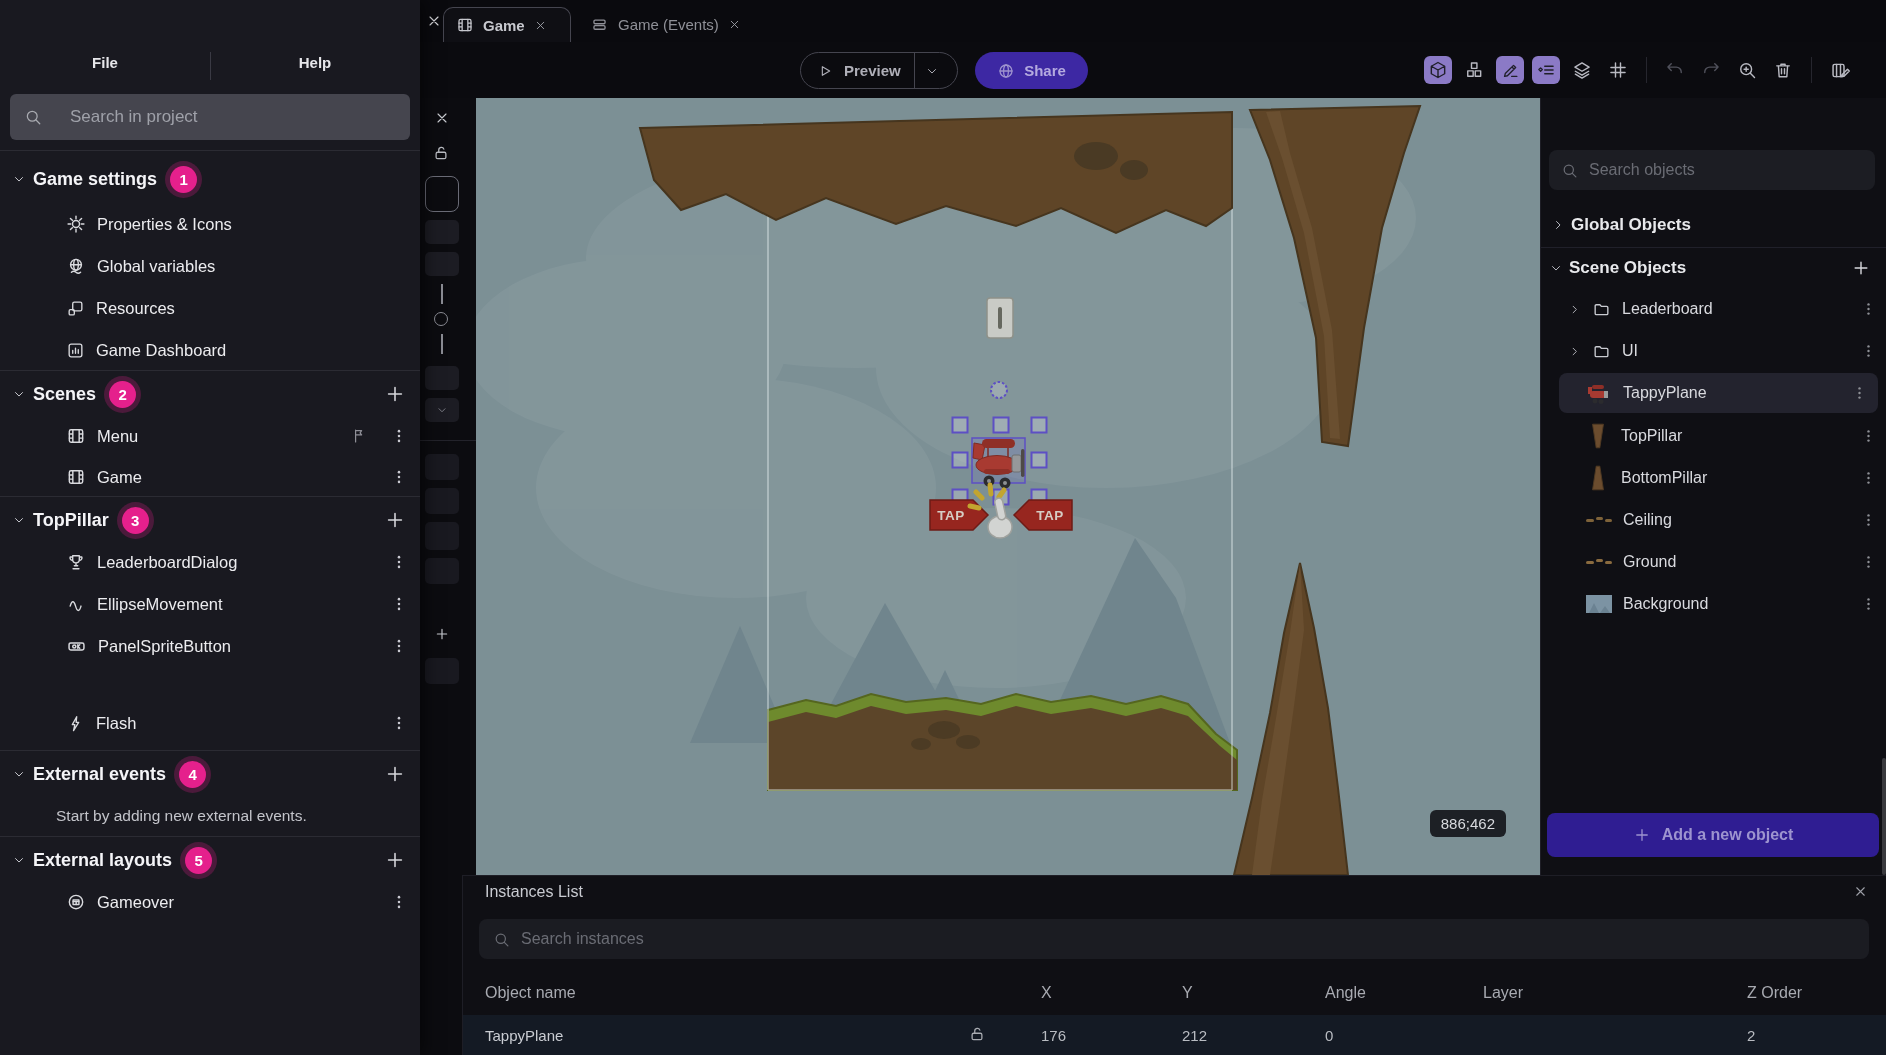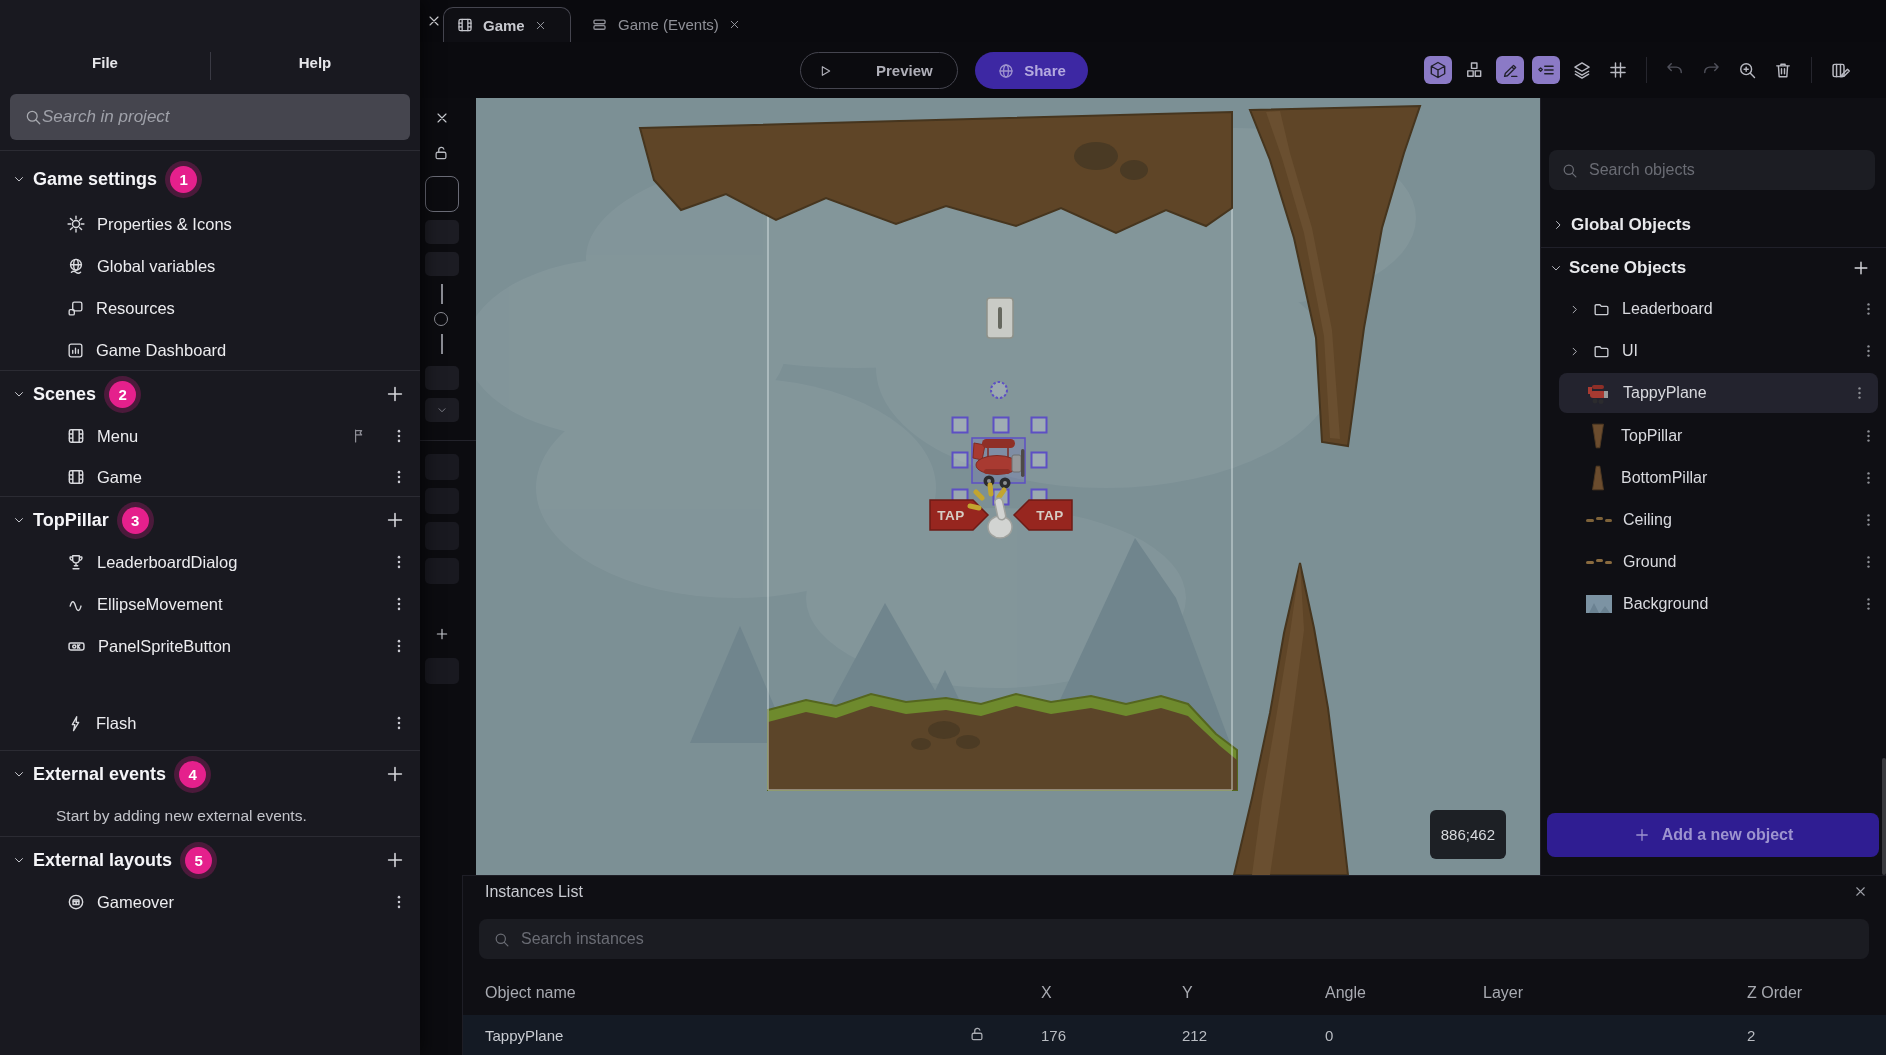--- a/index.html
+++ b/index.html
@@ -12,33 +12,33 @@
   .ic-fill { fill:currentColor; stroke:none; display:block; flex:none; }
 
   
   .tabbar { left:0; top:0; width:1886px; height:42px; background:#0A0A0E; }
   .tab { position:absolute; top:7px; height:35px; display:flex; align-items:center; gap:9px; padding:0 12px; color:#8F9097; font-size:15px; }
   .tab.active { border:1px solid #45454F; border-bottom:none; border-radius:10px 10px 0 0; background:#0F0F14; color:#C7C8CE; font-weight:bold; }
   .tab .x { color:#9EA0A8; }
 
   
   .toolbar { left:0; top:42px; width:1886px; height:56px; background:#0B0B0F; }
-  .btn-preview { position:absolute; left:800px; top:10px; width:158px; height:37px; border:1.5px solid #45454F; border-radius:19px; display:flex; align-items:center; color:#AFAFB8;gap:32px; }
+  .btn-preview { position:absolute; left:800px; top:10px; width:158px; height:37px; border:1.5px solid #45454F; border-radius:19px; display:flex; align-items:center; color:#AFAFB8; }
   .btn-preview .lbl { font-weight:bold; font-size:15px; margin-left:11px; }
   .btn-preview .sep { width:1px; height:100%; background:#45454F; margin-left:13px; }
   .btn-share { position:absolute; left:975px; top:10px; width:113px; height:37px; background:#3D28A3; border-radius:19px; display:flex; align-items:center; justify-content:center; gap:9px; color:#B4AADF; font-weight:bold; font-size:15px; }
   .icluster { position:absolute; left:1424px; top:14px; height:28px; display:flex; align-items:center; gap:8px; }
   .icbtn { width:28px; height:28px; border-radius:6px; display:flex; align-items:center; justify-content:center; color:#B9BAC2; }
   .icbtn.on { background:#8B7AC6; color:#20202A; }
   .icbtn.dim { color:#50515B; }
   .vsep { width:1px; height:26px; background:#26262E; margin:0 6px; }
 
   
   .canvas { left:476px; top:98px; width:1064px; height:777px; background:#7C9095; overflow:hidden; }
-  .coord-badge { position:absolute; right:34px; top:712px; background:rgba(16,16,22,.88); color:#D8DADE; font-size:15px; padding:16px 11px; border-radius:6px; }
+  .coord-badge { position:absolute; right:34px; top:712px; background:rgba(16,16,22,.88); color:#D8DADE; font-size:15px; padding:5px 11px; border-radius:6px; }
 
   
   .strip { left:420px; top:98px; width:56px; height:957px; background:#0C0C10; color:#C9CBD1; }
   .srect { position:absolute; left:5px; width:34px; background:#1C1C23; border-radius:5px; }
 
   
   .objpanel { left:1540px; top:98px; width:346px; height:777px; background:#0F0F14; border-left:1px solid #1E1E26; color:#D9DADF; }
   .objheader { position:absolute; left:0; top:0; width:100%; height:39px; background:#15151B; border-bottom:1px solid #22222A; display:flex; align-items:center; padding:0 14px 0 16px; color:#C6C8CE; font-size:16px; }
   .searchbox { position:absolute; background:#1C1D23; border-radius:8px; display:flex; align-items:center; color:#6A6C74; }
   .searchbox input { background:transparent; border:none; outline:none; color:#C9CBD1; font-size:16px; font-family:inherit; flex:1; }
@@ -53,21 +53,21 @@
   .instpanel { left:462px; top:875px; width:1424px; height:180px; background:#0F0F14; border-top:1px solid #1E1E26; border-left:1px solid #1E1E26; }
   .instcell { position:absolute; font-size:16px; font-weight:normal; color:#A8AAB1; white-space:nowrap; }
   .instval { position:absolute; font-size:15px; color:#B9BCC2; white-space:nowrap; }
 
   
   .sidebar { left:0; top:0; width:420px; height:1055px; background:#191920; box-shadow:4px 0 16px rgba(0,0,0,.55); color:#ECECEF; }
   .sb-header { position:absolute; left:0; top:0; width:100%; height:40px; background:#2B2B34; display:flex; align-items:center; color:#F2F2F5; }
   .sb-title { font-size:18px; font-weight:bold; margin-left:22px; }
   .menu-item { position:absolute; top:54px; width:130px; text-align:center; font-weight:bold; font-size:15px; color:#E6E6EA; }
   .sb-search { position:absolute; left:10px; top:94px; width:400px; height:46px; background:#45454E; border-radius:6px; display:flex; align-items:center; padding:0 14px; color:#A8AAB0; }
-  .sb-search input { background:transparent; border:none; outline:none; flex:1; margin-left:0; font-size:17px; color:#E7E7EB; font-family:inherit;font-style:italic; }
+  .sb-search input { background:transparent; border:none; outline:none; flex:1; margin-left:28px; font-size:17px; color:#E7E7EB; font-family:inherit; }
   .sb-search input::placeholder { color:#9FA1A9; }
   .sb-div { position:absolute; left:0; width:420px; height:1px; background:#2B2B33; }
   .sechead { position:absolute; left:0; width:420px; height:42px; display:flex; align-items:center; padding-left:12px; }
   .sechead .lbl { font-weight:bold; font-size:18px; color:#F4F4F7; margin-left:7px; }
   .badge { width:27px; height:27px; border-radius:50%; background:#E5208C; box-shadow:0 0 0 5px rgba(229,32,140,.25); color:#fff; font-weight:bold; font-size:15px; display:flex; align-items:center; justify-content:center; margin-left:13px; flex:none; }
   .srow { position:absolute; left:0; width:420px; height:42px; display:flex; align-items:center; padding-left:66px; font-size:16.5px; color:#ECECEF; }
   .srow .lbl { margin-left:11px; }
   .plus-r { position:absolute; right:14px; top:50%; transform:translateY(-50%); color:#D6D7DC; }
   .kebab-r { position:absolute; right:12px; top:50%; transform:translateY(-50%); color:#C9C9D1; }
 </style>

